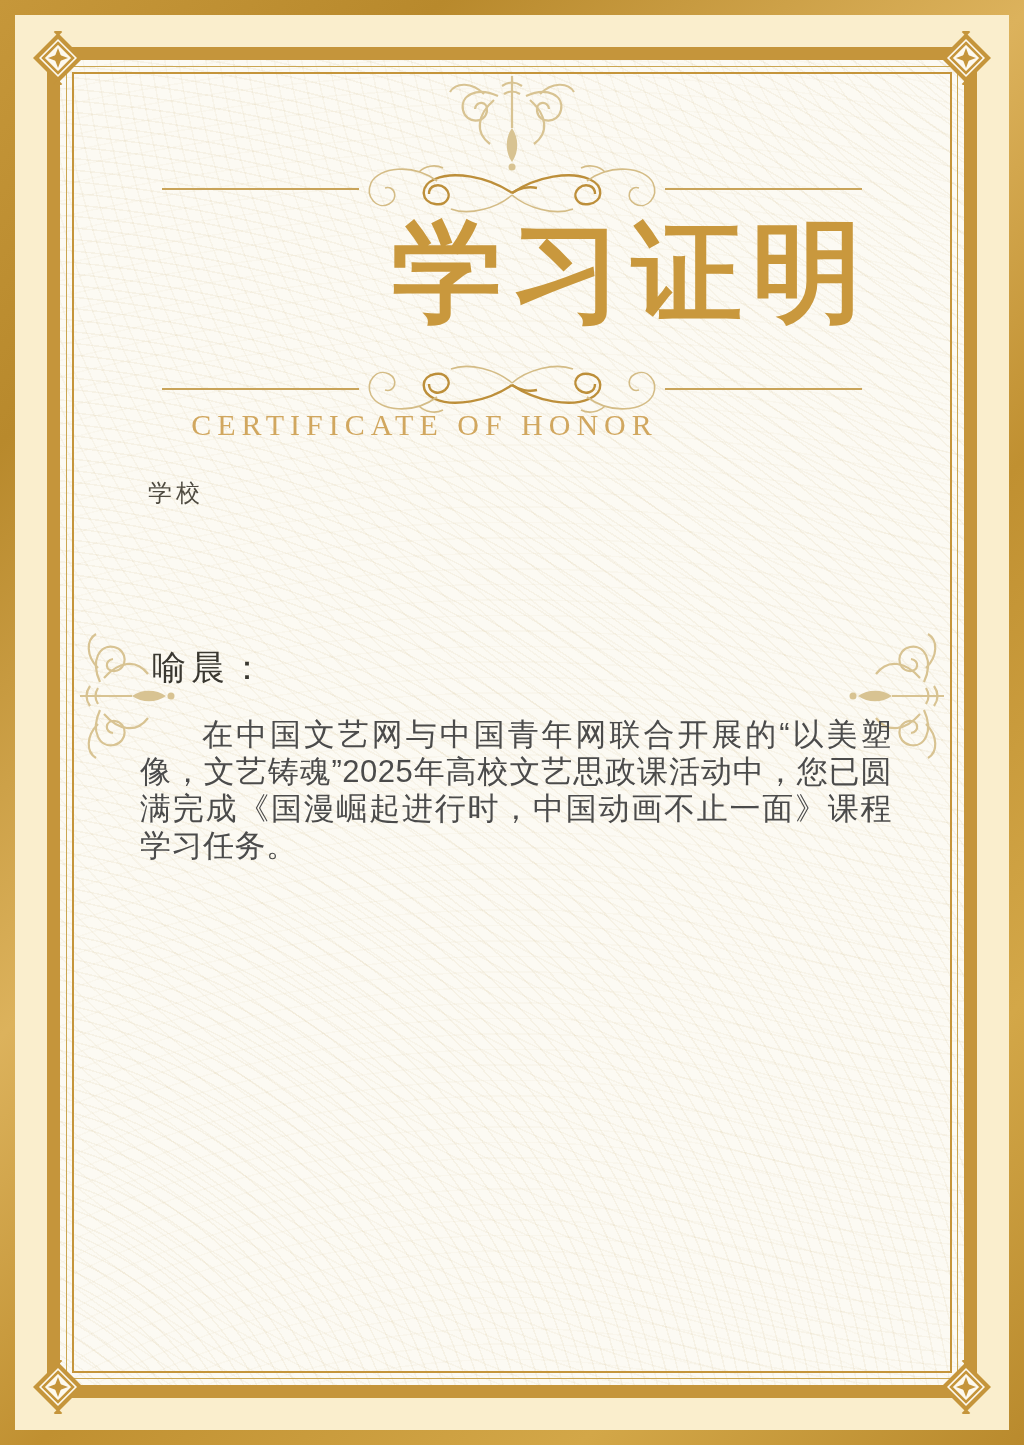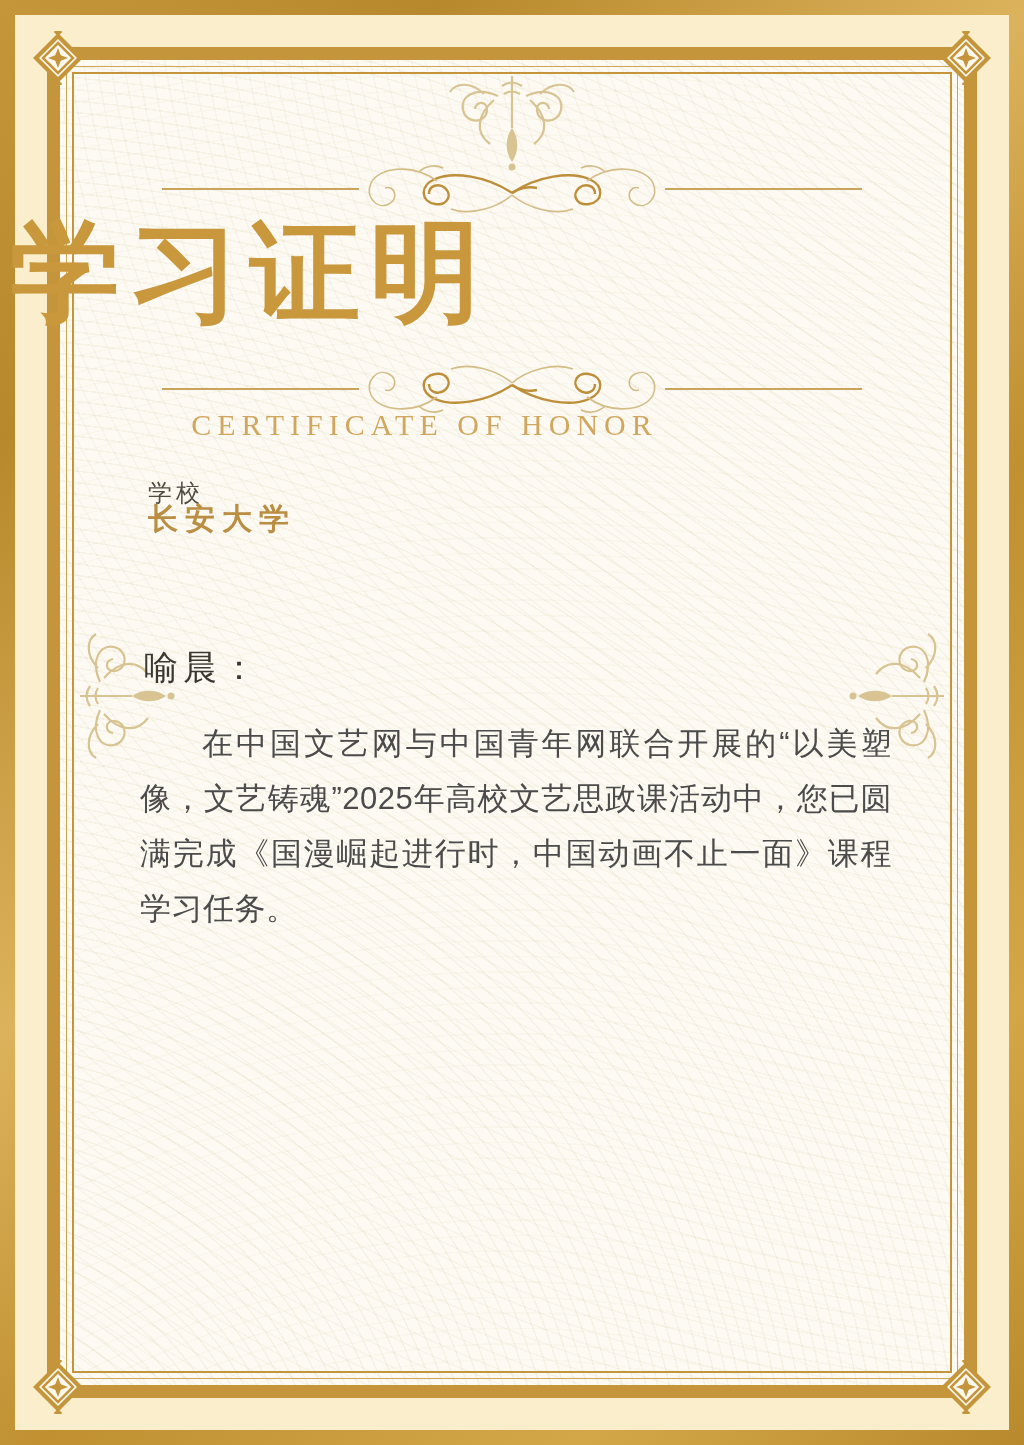--- a/index.html
+++ b/index.html
@@ -34,31 +34,31 @@
   .pendant.right { right:44px; top:640px; transform:rotate(90deg); }
 
   
   .divider { position:absolute; left:162px; width:700px; height:62px; display:flex; align-items:center; justify-content:center; }
   .divider .rule { flex:1; height:2px; background:#c9a45a; }
   .divider .flourish { width:306px; height:62px; flex:0 0 auto; }
   .divider.top-div { top:158px; }
   .divider.bottom-div { top:358px; transform:scaleY(-1); }
 
   
-  .title { position:absolute; left:0; top:200px; width:872px; text-align:left;
+  .title { position:absolute; left:0; top:200px; width:872px; text-align:right;
     font-family:"DejaVu Serif", serif; font-weight:bold; font-size:110px; letter-spacing:10px;
     color:#c9983d; line-height:1.3; text-indent:10px; }
   .subtitle { position:absolute; left:0; top:408px; width:849px; text-align:center;
     font-family:"Liberation Serif", serif; font-size:30px; letter-spacing:6px;
     color:#d1a75f; font-weight:400; }
   .school-label { position:absolute; left:148px; top:460px; font-size:24px; color:#4f4b41; letter-spacing:4px;margin-top:17px; }
   .school-name  { position:absolute; left:148px; top:499px; font-size:30px; color:#ba8f44; letter-spacing:7px; font-weight:bold; }
-  .recipient    { position:absolute; left:144px; top:645px; font-size:34px; color:#3a3831; letter-spacing:5px; }
+  .recipient    { position:absolute; left:152px; top:645px; font-size:34px; color:#3a3831; letter-spacing:5px; }
   .body-text    { position:absolute; left:140px; top:716px; width:752px; font-size:31px; color:#4b4b4b;
-    line-height:55px; text-indent:2em; text-align:justify; letter-spacing:0.5px; }
+    line-height:37px; text-indent:2em; text-align:justify; letter-spacing:0.5px; }
   .closing      { position:absolute; left:140px; top:1020px; font-size:31px; color:#4b4b4b; letter-spacing:1px; }
 </style>
 </head>
 <body>
 
 <div class="certificate">
 
   <svg width="0" height="0" style="position:absolute" aria-hidden="true">
     <defs>
       <g id="def-corner">
@@ -146,20 +146,19 @@
     <div class="rule"></div>
     <svg class="flourish" viewBox="0 0 306 62">
         <use href="#def-flourish"></use>
       </svg>
     <div class="rule"></div>
   </div>
 
   <div class="subtitle">CERTIFICATE OF HONOR</div>
 
   <div class="school-label">学校</div>
-  <div class="school-name">长安大学</div>
 
   <div class="recipient">喻晨：</div>
 
   <div class="body-text">在中国文艺网与中国青年网联合开展的“以美塑像，文艺铸魂”2025年高校文艺思政课活动中，您已圆满完成《国漫崛起进行时，中国动画不止一面》课程学习任务。</div>
 
 
 </div>
 
 </body></html>

